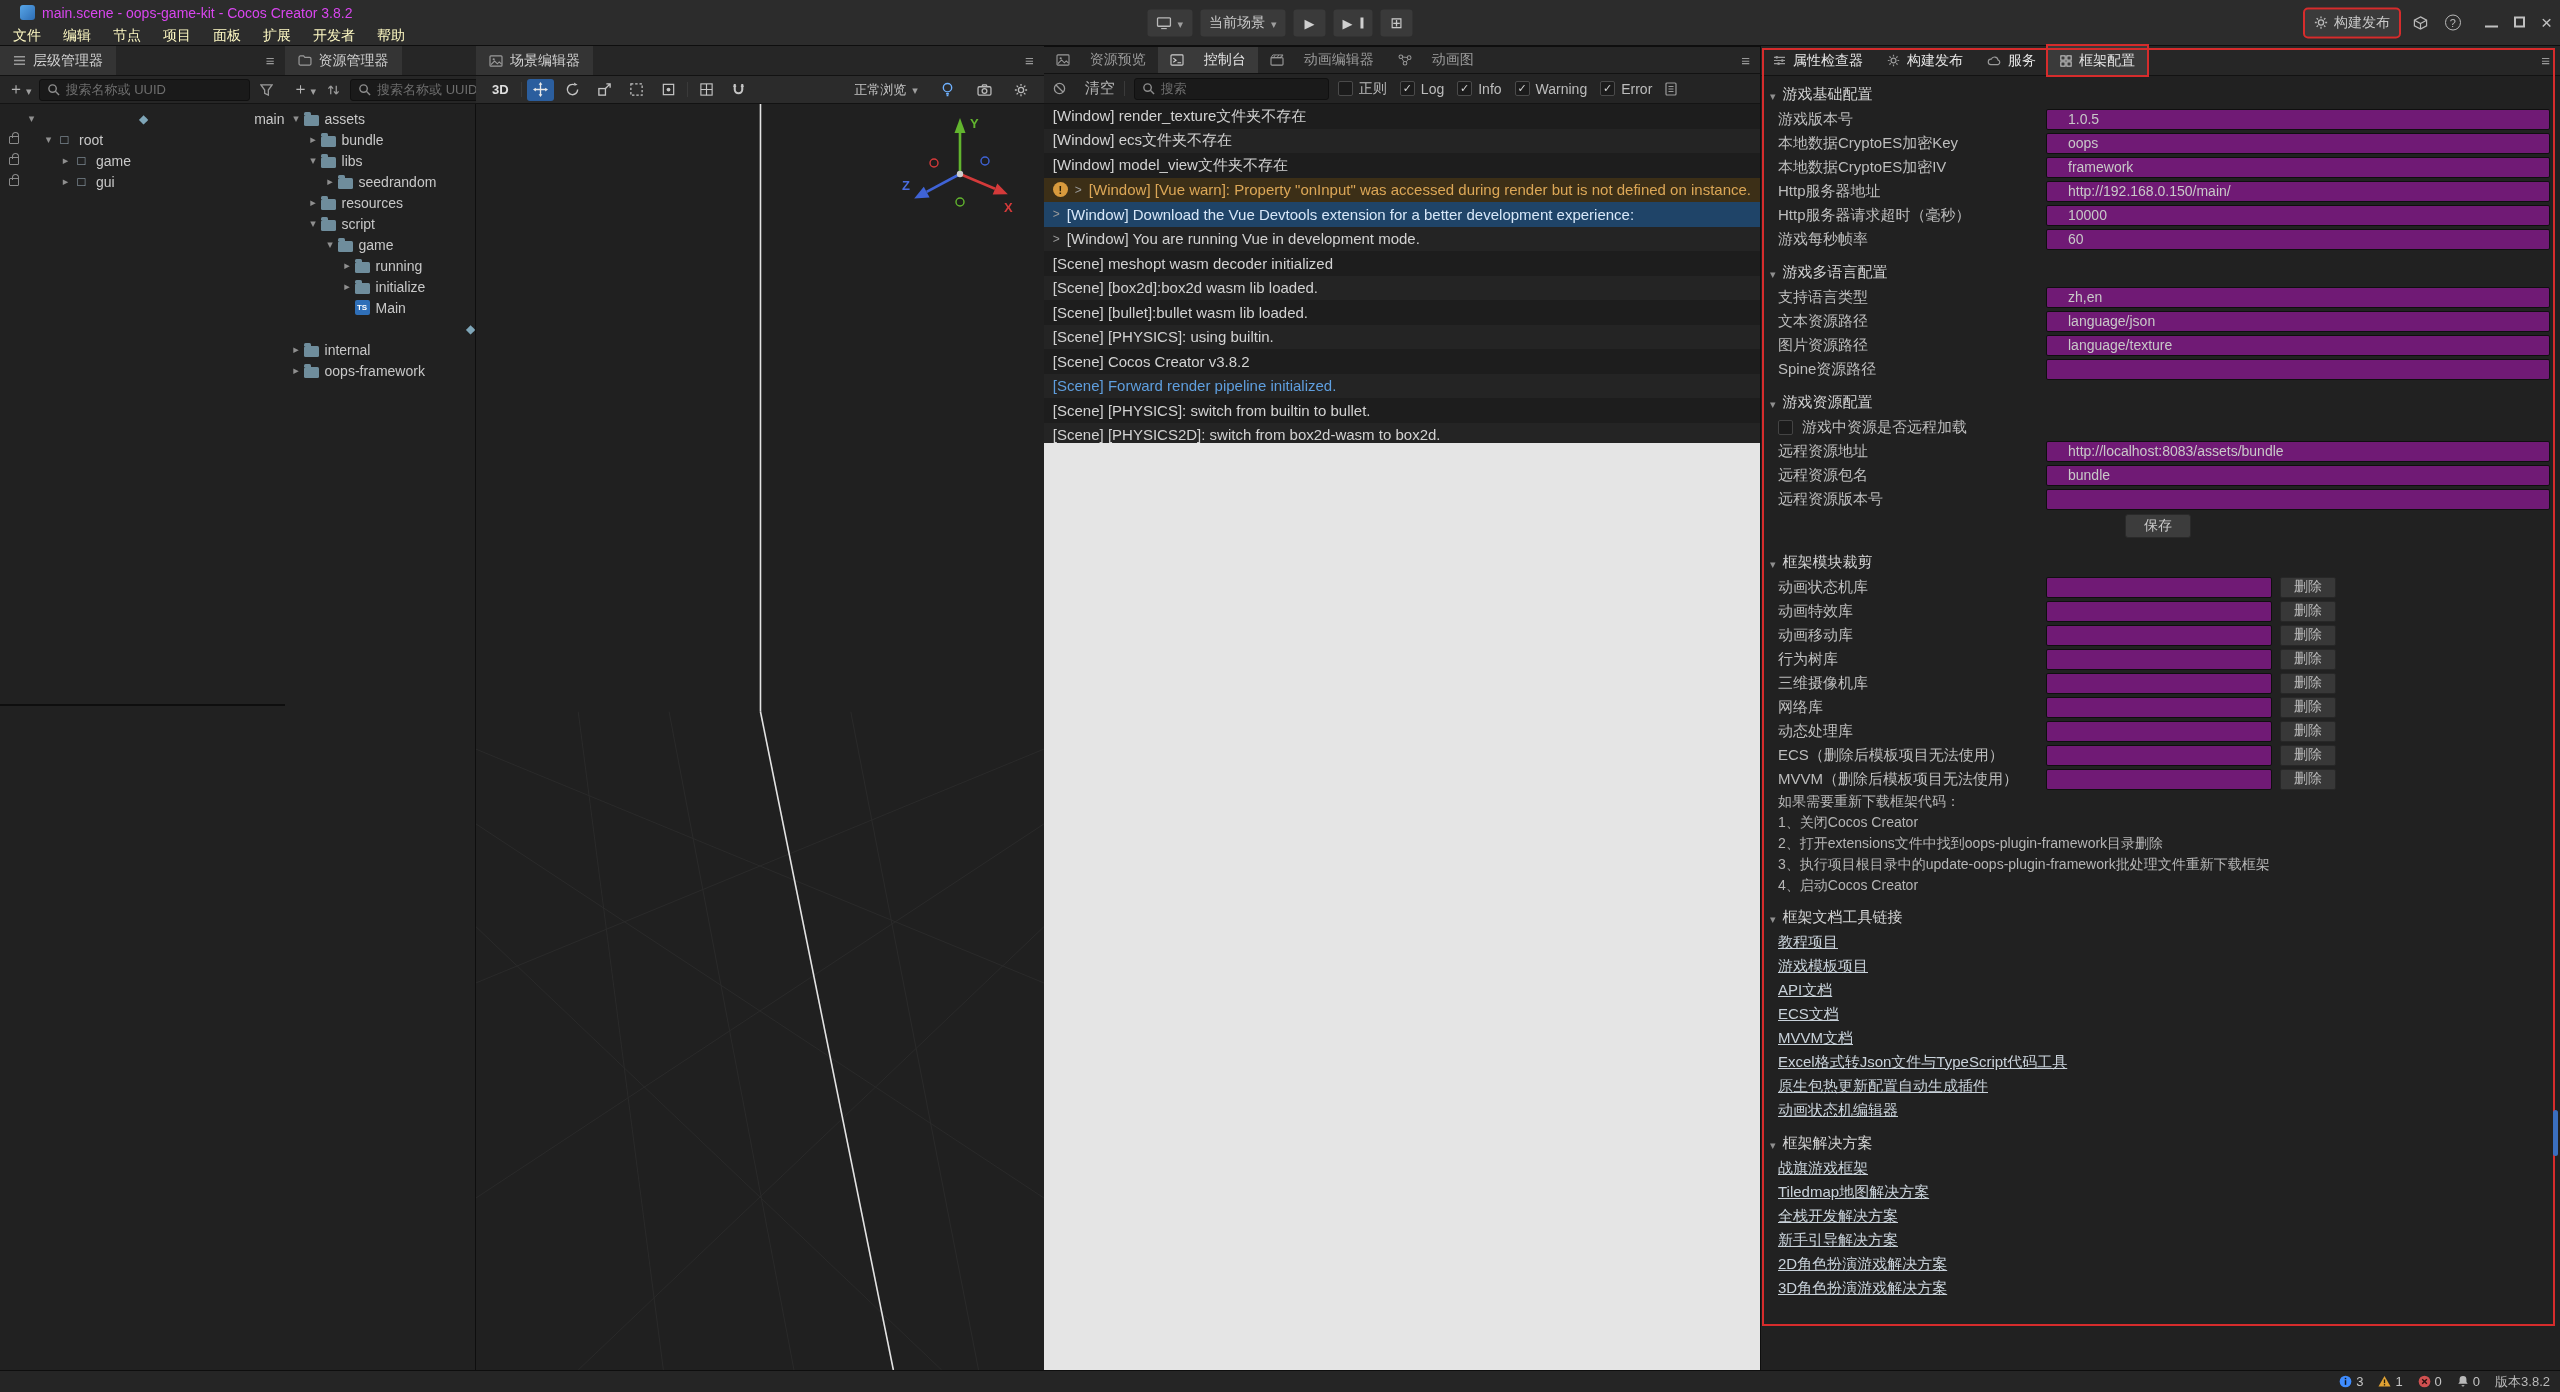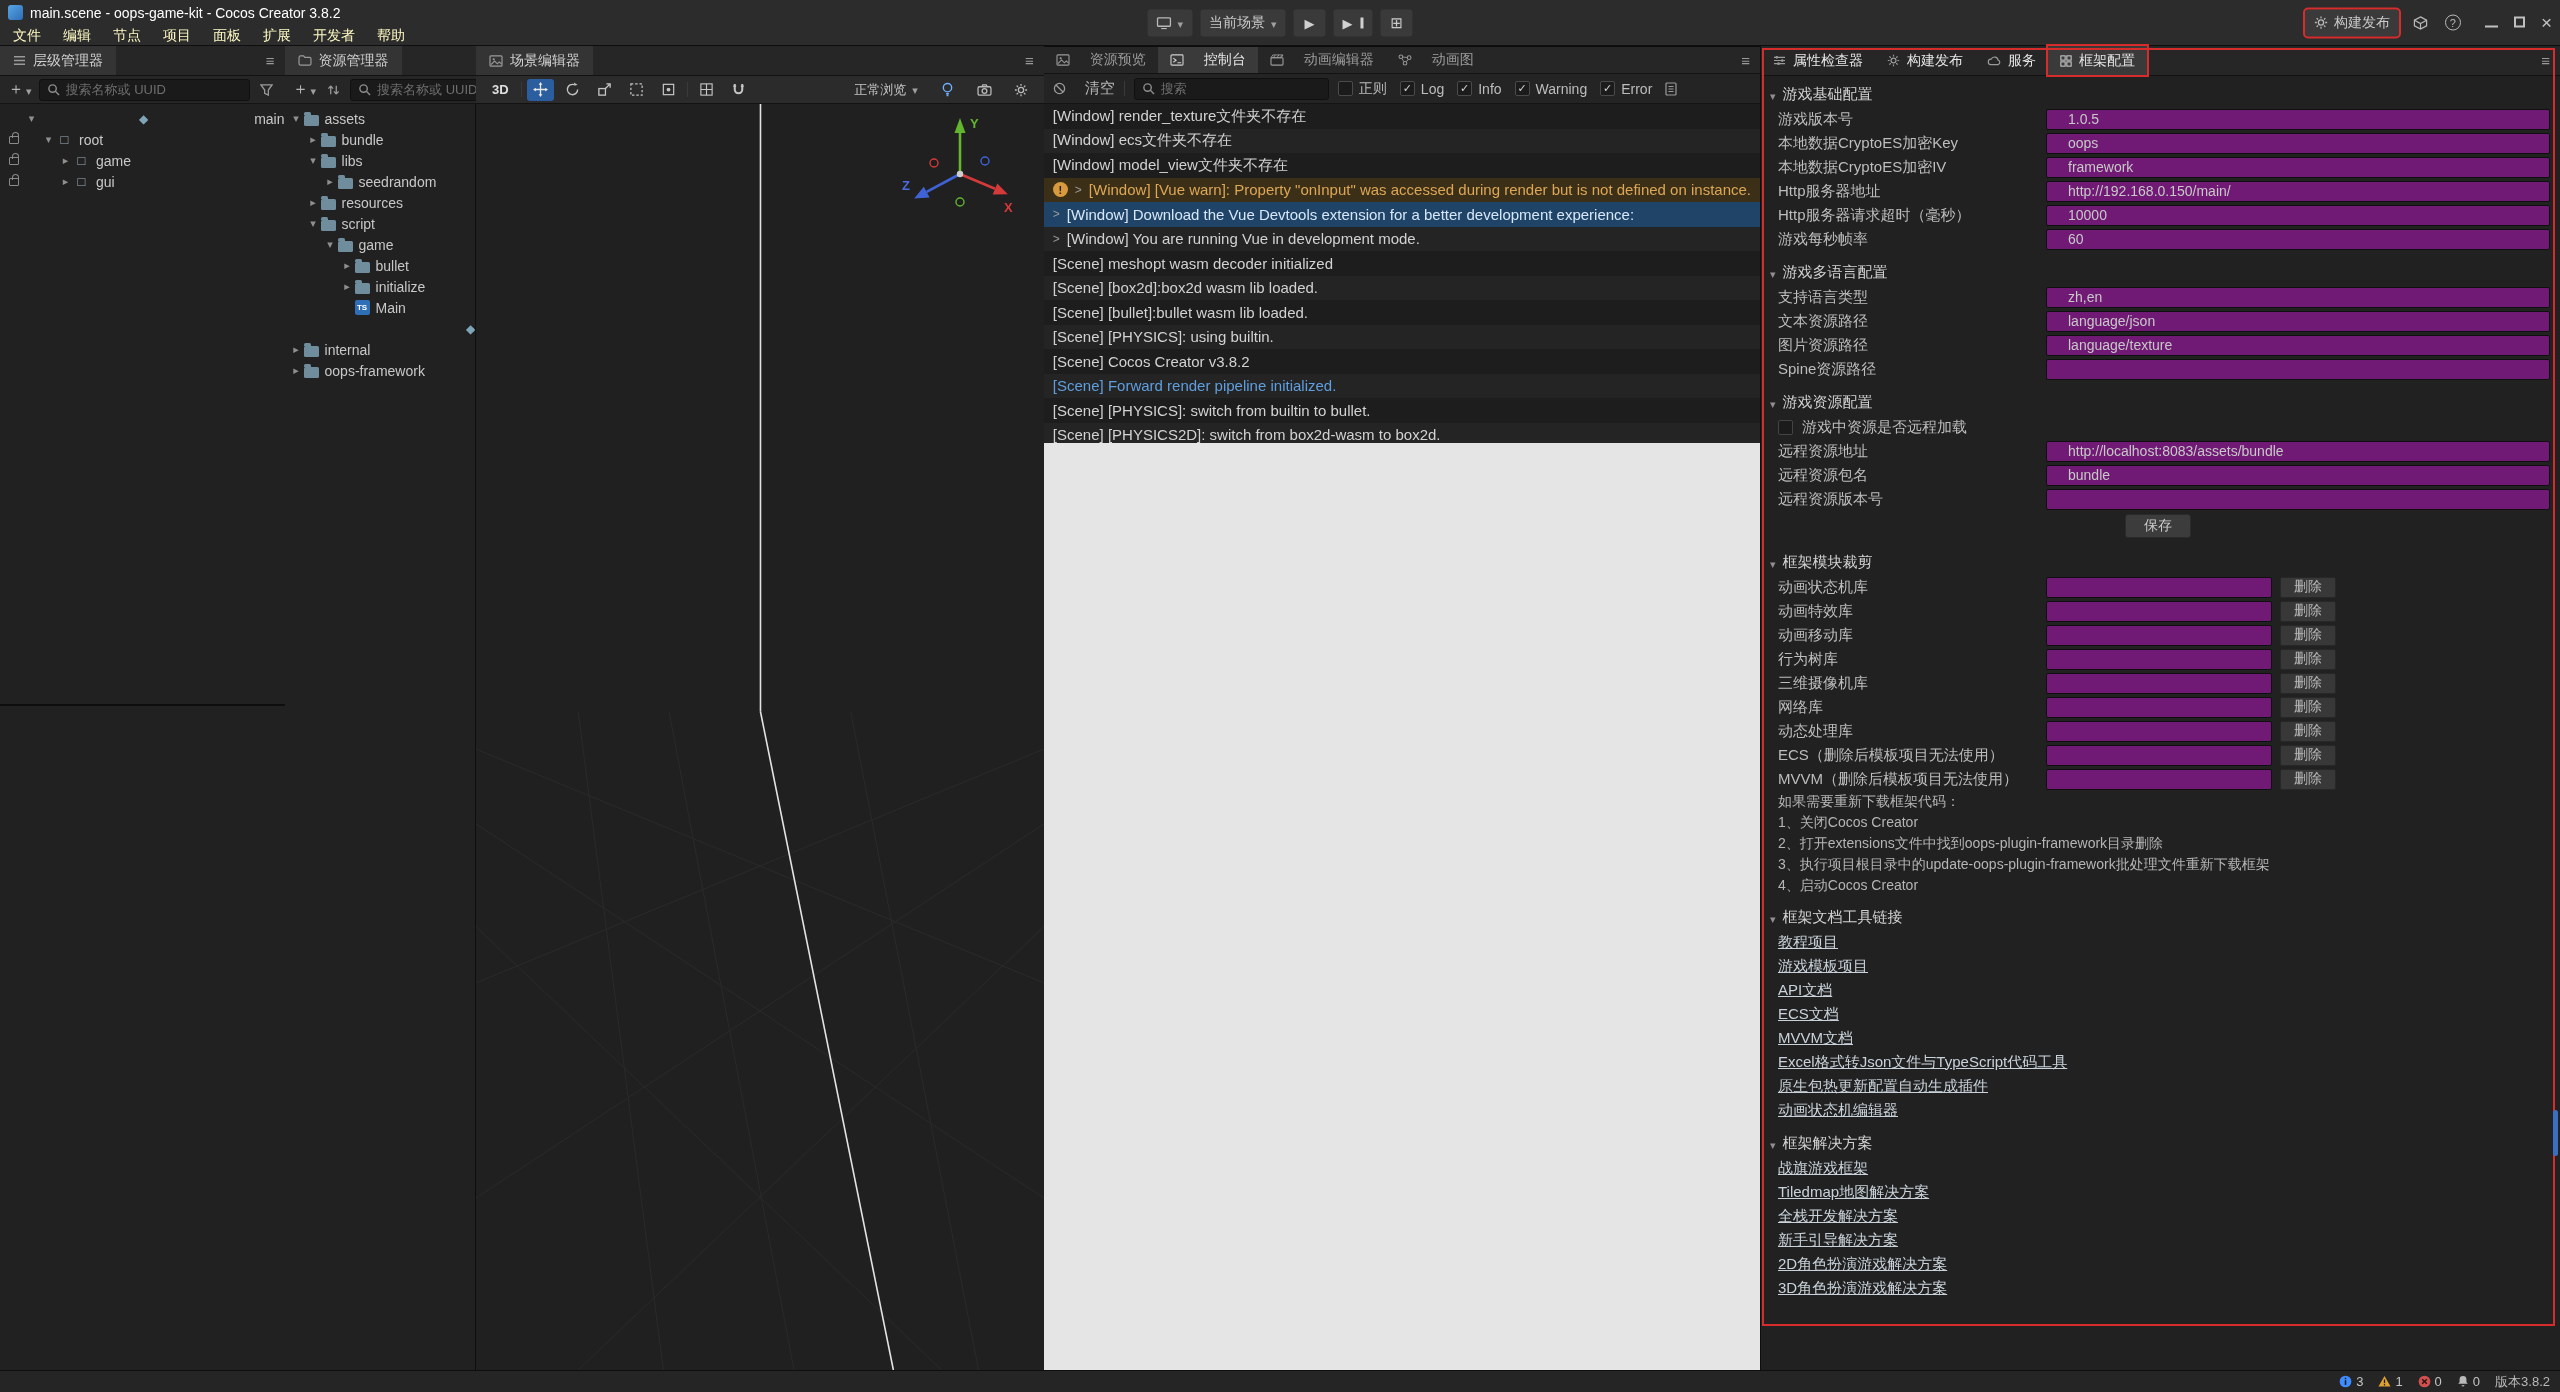--- a/index.html
+++ b/index.html
@@ -3,21 +3,21 @@
 <meta charset="utf-8">
 <style>
 *{margin:0;padding:0;box-sizing:border-box;font-family:"Liberation Sans",sans-serif}
 html,body{width:2560px;height:1392px;background:#141414;color:#c6c6c6;overflow:hidden}
 .app{width:2560px;height:1392px;display:flex;flex-direction:column}
 button{background:none;border:none;color:inherit;font:inherit;cursor:pointer}
 input{outline:none}
 
 
 .header{height:46px;background:#2c2c2c;border-bottom:1px solid #0e0e0e;position:relative;flex:none}
-.titlebar{display:flex;align-items:center;gap:7px;height:25px;padding:0 8px;font-size:14px;color:#ffffff}
+.titlebar{display:flex;align-items:center;gap:7px;height:25px;padding:0 20px;font-size:14px;color:#d946ef}
 .applogo{width:15px;height:15px;border-radius:3px;background:linear-gradient(135deg,#58a6e8,#2d6db5);flex:none}
 .menubar{display:flex;height:21px;align-items:center;padding:0 2px}
 .menu-item{padding:0 11px;font-size:14px;color:#fef9c3;height:21px;display:flex;align-items:center}
 .tb-center{position:absolute;left:50%;top:50%;transform:translate(-50%,-50%);display:flex;gap:8px;align-items:center}
 .tb-right{position:absolute;right:8px;top:50%;transform:translateY(-50%);display:flex;align-items:center;gap:12px}
 .tb-btn{height:27px;min-width:32px;background:#3a3a3a;border-radius:3px;color:#c9c9c9;display:inline-flex;align-items:center;justify-content:center;gap:6px;font-size:14px;padding:0 9px}
 .caret::before{content:"▾";font-size:11px;color:#9f9f9f}
 .playglyph{font-size:13px;color:#d0d0d0}
 .stepbar{width:3px;height:11px;background:#d0d0d0;margin-left:2px}
 .gridglyph{font-size:15px;color:#c9c9c9}
@@ -354,21 +354,21 @@
               <span class="indent"></span>
               <span class="tarrow">▾</span>
               <span class="ticon folder"></span>
               <span>game</span>
             </div>
 
             <div class="tree-row" style="--depth: 3;">
               <span class="indent"></span>
               <span class="tarrow">▸</span>
               <span class="ticon folder"></span>
-              <span>bullet</span>
+              <span>running</span>
             </div>
 
             <div class="tree-row" style="--depth: 3;">
               <span class="indent"></span>
               <span class="tarrow">▸</span>
               <span class="ticon folder"></span>
               <span>initialize</span>
             </div>
 
             <div class="tree-row" style="--depth: 3;">

